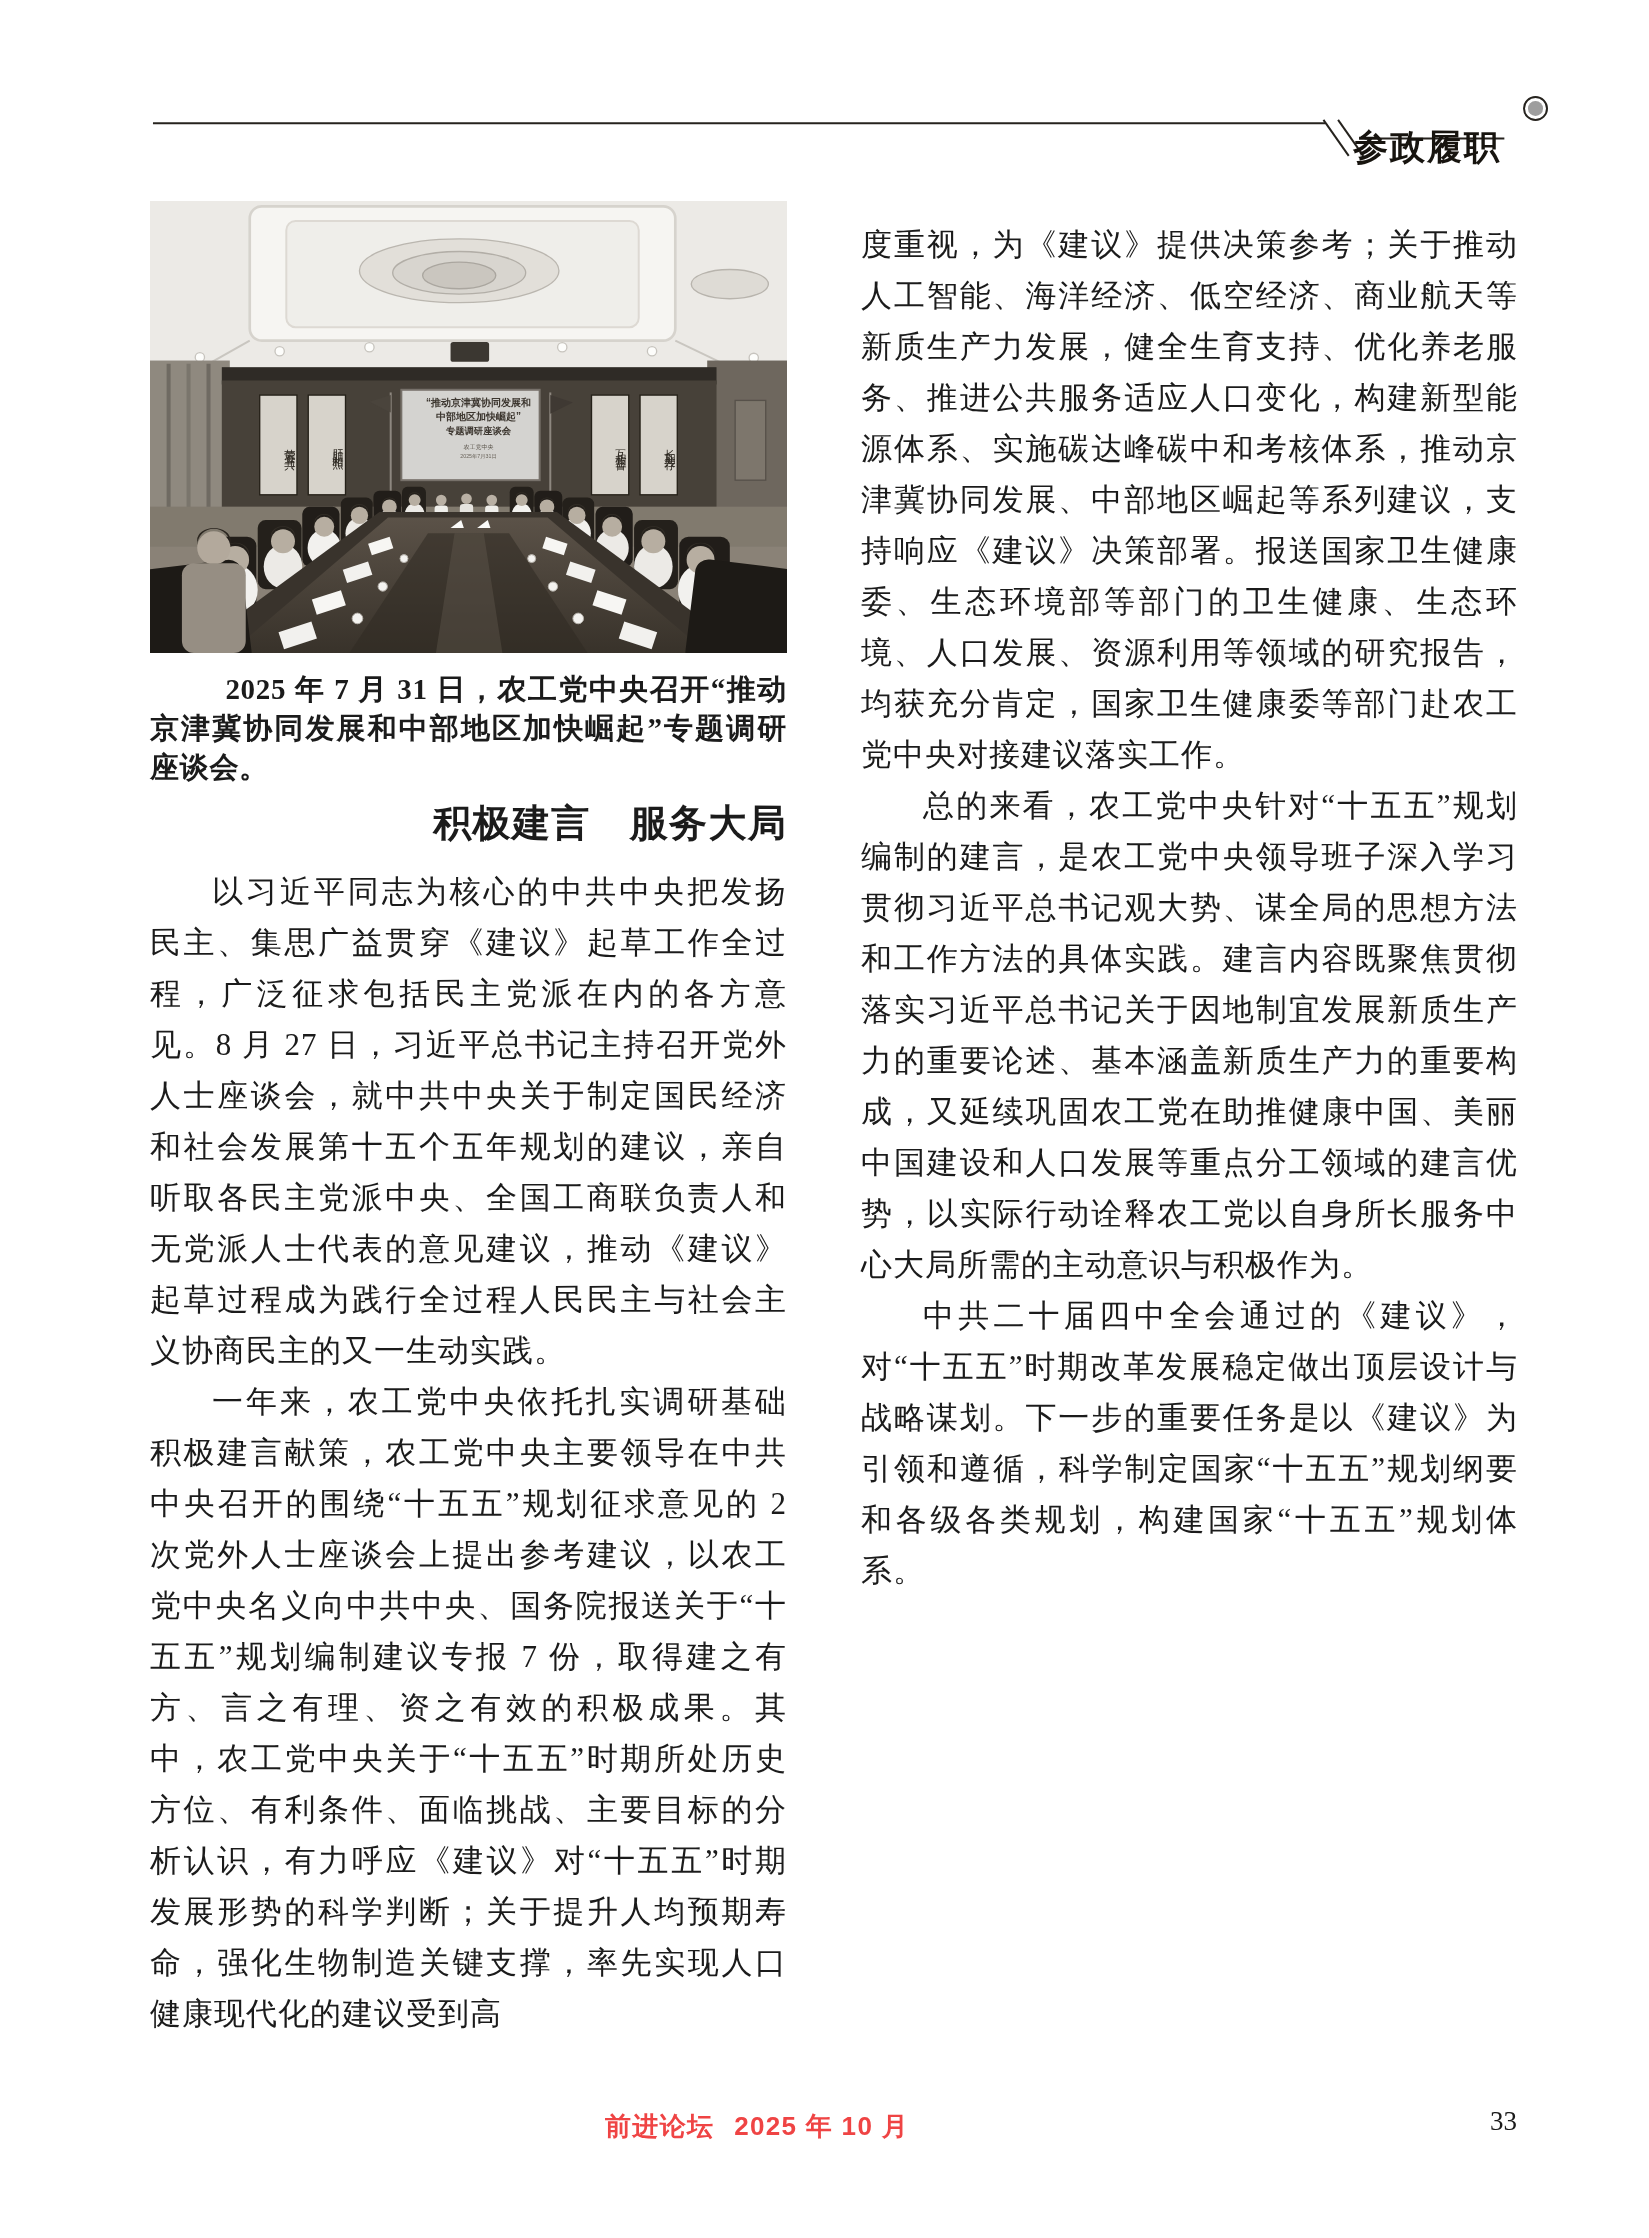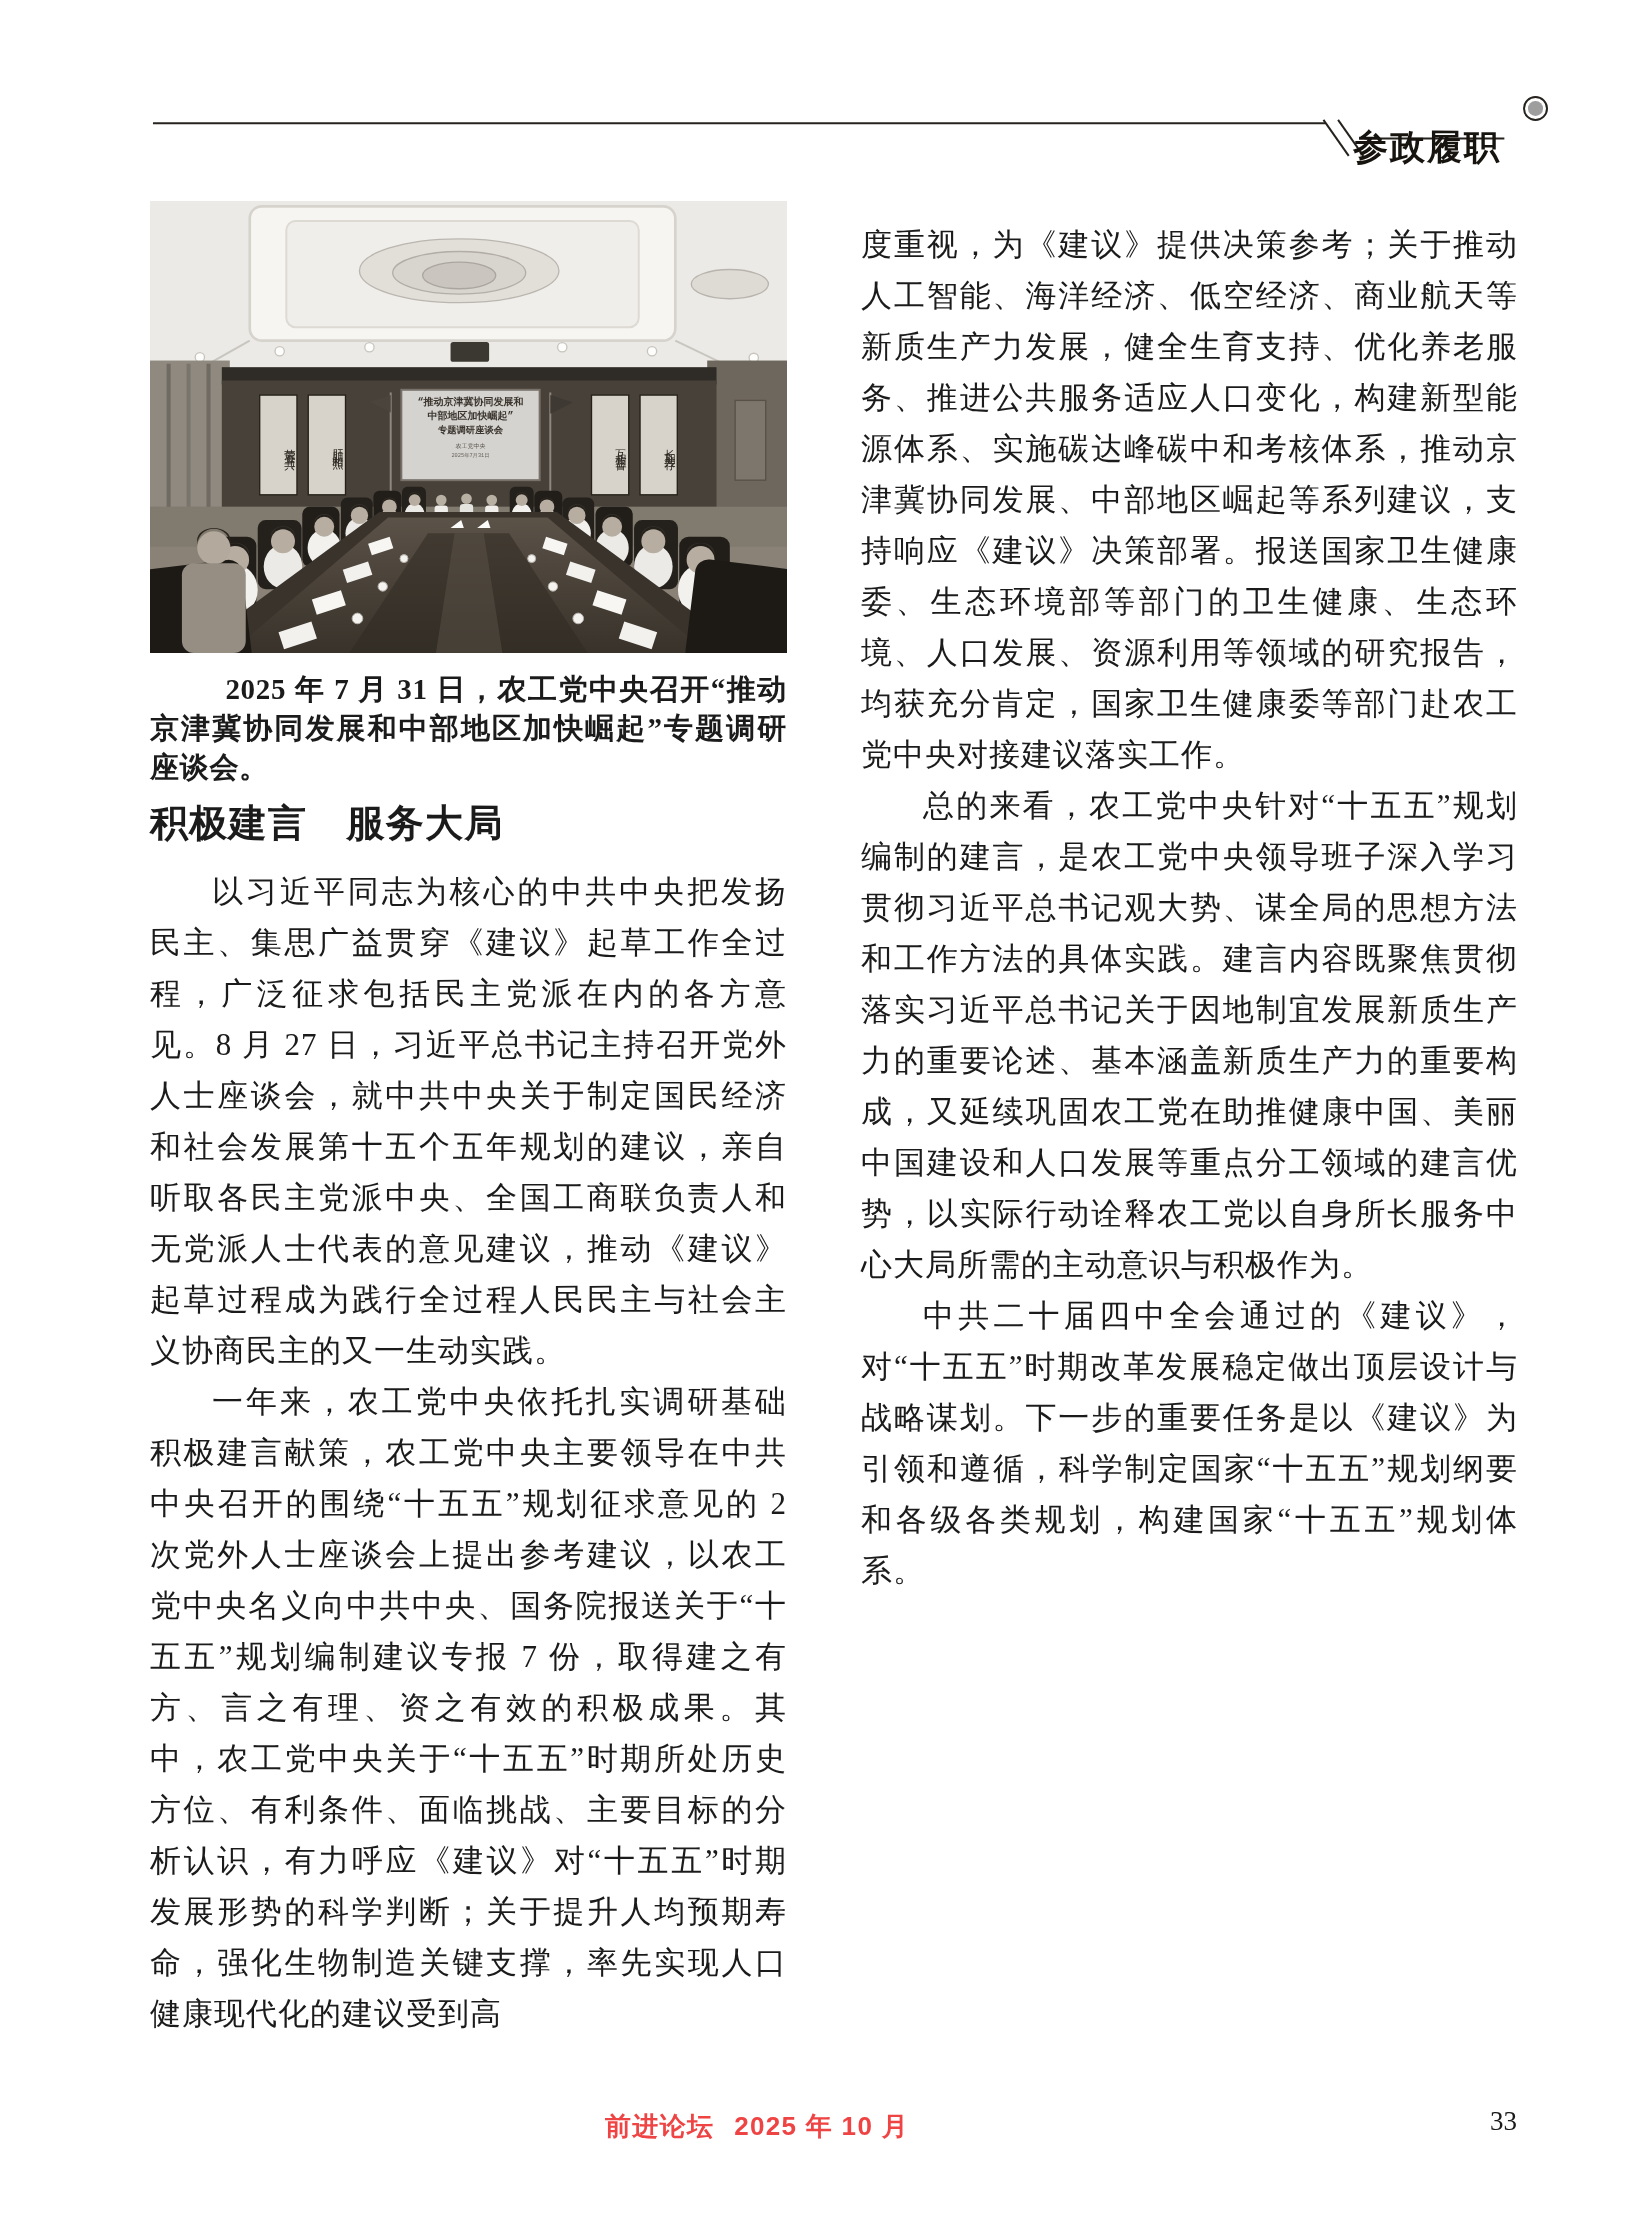--- a/index.html
+++ b/index.html
@@ -36,42 +36,43 @@
     margin:0;font-size:31px;line-height:51px;letter-spacing:1px;
     text-align:justify;text-indent:2em;
   }
   .body-text p.no-indent{text-indent:0;}
   
   .photo{position:relative;width:637px;height:452px;background:#cfccc6;}
   .photo svg{position:absolute;left:0;top:0;}
   .screen-overlay{
     position:absolute;left:254px;top:195px;width:133px;
     text-align:center;color:#3c362f;
-    font-family:Liberation Mono, monospace;
+    font-family:Liberation Sans, sans-serif;
+    padding-left:8px;
   }
   .screen-overlay .l1,.screen-overlay .l2{font-size:10px;line-height:14px;font-weight:bold;}
   .screen-overlay .l3{font-size:9.3px;line-height:14px;font-weight:bold;}
   .screen-overlay .l4{font-size:6px;line-height:10.6px;margin-top:4px;color:#5e584f;}
   .screen-overlay .l5{font-size:5.3px;line-height:7.3px;color:#6a645b;}
   .panel-text{
     position:absolute;width:37px;top:199px;height:93px;
     writing-mode:vertical-rl;text-orientation:upright;
     font-size:11.3px;letter-spacing:3.3px;color:#2b261f;
     font-family:"Liberation Serif","DejaVu Serif",serif;
     display:flex;justify-content:center;
   }
   
   .caption{
     margin:17.3px 0 0 0;
     font-size:29px;line-height:39px;letter-spacing:0.7px;
     font-weight:bold;text-indent:2.6em;text-align:justify;
   }
   .article-heading{
     margin:10.6px 0 0 0;
-    font-size:38px;line-height:51px;font-weight:bold;text-align:left;
+    font-size:38px;line-height:51px;font-weight:bold;text-align:right;
     font-family:"Liberation Sans","DejaVu Sans",sans-serif;
     letter-spacing:1.3px;
   }
   .left-body{margin-top:17.3px;}
   .attribution{
     margin:33px 0 0 0;
     font-size:30px;line-height:51px;font-weight:bold;
     text-align:right;letter-spacing:0.7px;
   }
   

